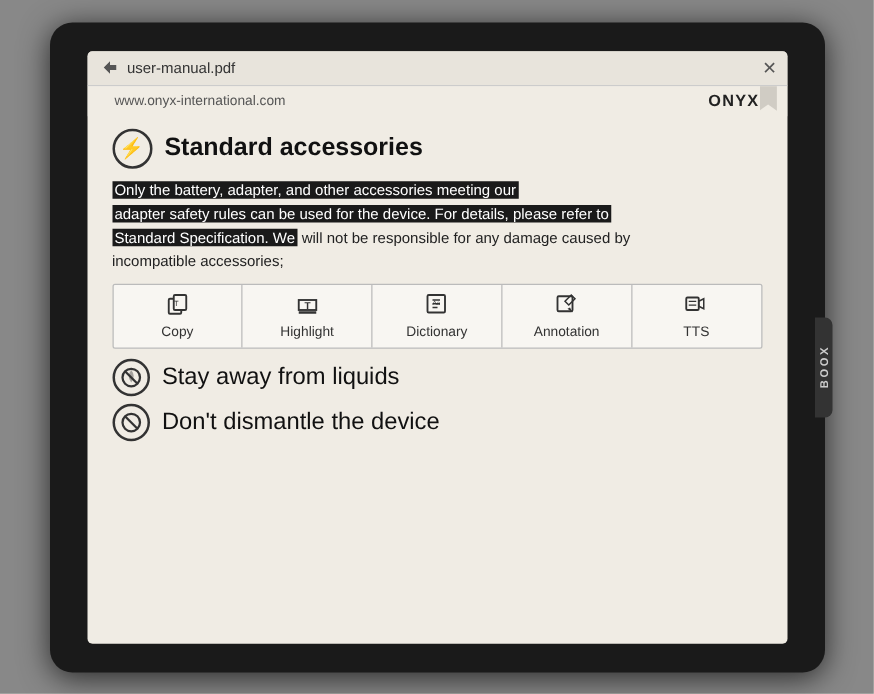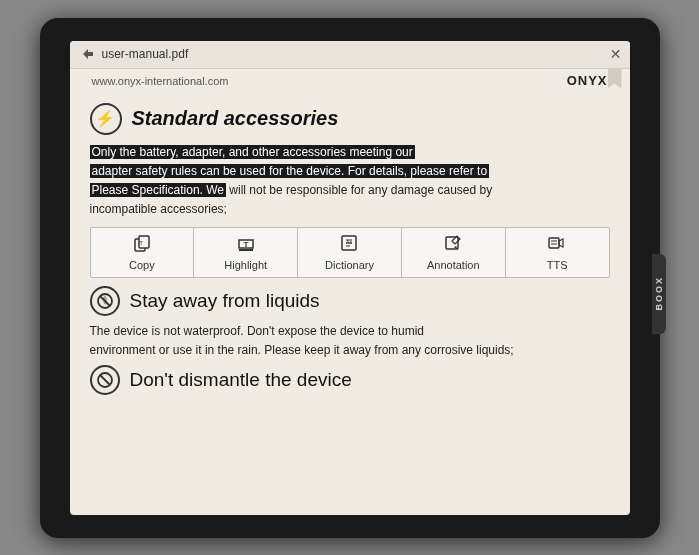--- a/index.html
+++ b/index.html
@@ -161,21 +161,20 @@
       justify-content: center;
       margin-right: 10px;
       font-size: 16px;
       flex-shrink: 0;
     }
 
     .section-title {
       font-size: 20px;
       font-weight: bold;
       color: #111;
-      font-style: italic;
     }
 
     .highlighted-text {
       background: #1a1a1a;
       color: #fff;
       display: inline;
       padding: 0 2px;
     }
 
     .normal-text {
@@ -293,21 +292,21 @@
           <span>⚡</span>
         </div>
         <span class="section-title">Standard accessories</span>
       </div>
 
       <div class="text-block">
         <span class="highlighted-text">Only the battery, adapter, and other accessories meeting our</span>
         <br>
         <span class="highlighted-text">adapter safety rules can be used for the device. For details, please refer to</span>
         <br>
-        <span class="highlighted-text">Please Specification. We</span><span class="normal-text"> will not be responsible for any damage caused by</span>
+        <span class="highlighted-text">Standard Specification. We</span><span class="normal-text"> will not be responsible for any damage caused by</span>
         <br>
         <span class="normal-text">incompatible accessories;</span>
       </div>
 
       <div class="context-toolbar">
 
         <div class="toolbar-item">
           <div class="toolbar-icon">
             <svg width="18" height="18" viewBox="0 0 18 18" fill="none">
               <rect x="2" y="5" width="10" height="12" rx="1" stroke="#333" stroke-width="1.5" fill="none"></rect>
@@ -369,24 +368,20 @@
       <div class="second-section-header">
         <div class="second-section-icon">
           <svg width="18" height="18" viewBox="0 0 18 18" fill="none">
             <circle cx="9" cy="9" r="7" stroke="#333" stroke-width="1.8"></circle>
             <line x1="4" y1="4" x2="14" y2="14" stroke="#333" stroke-width="1.8"></line>
             <path d="M9 3 Q13 8 9 13 Q5 8 9 3Z" fill="#333" opacity="0.4"></path>
           </svg>
         </div>
         <span class="last-section-title">Stay away from liquids</span>
       </div>
-      <div class="text-block">
-        <span class="text-row">The device is not waterproof. Don't expose the device to humid</span>
-        <span class="text-row">environment or use it in the rain. Please keep it away from any corrosive liquids;</span>
-      </div>
 
       <div class="second-section-header" style="margin-top:4px;">
         <div class="second-section-icon">
           <svg width="18" height="18" viewBox="0 0 18 18" fill="none">
             <circle cx="9" cy="9" r="7" stroke="#333" stroke-width="1.8"></circle>
             <line x1="4" y1="4" x2="14" y2="14" stroke="#333" stroke-width="1.8"></line>
           </svg>
         </div>
         <span class="last-section-title">Don't dismantle the device</span>
       </div>

